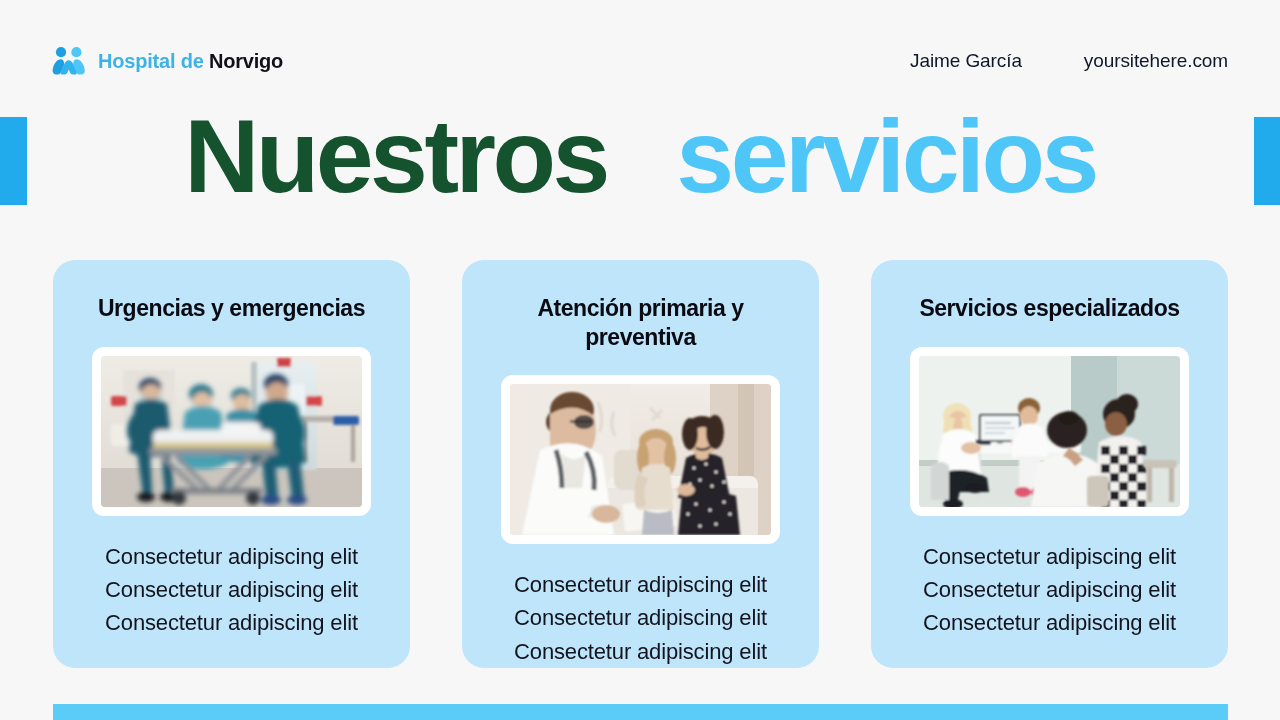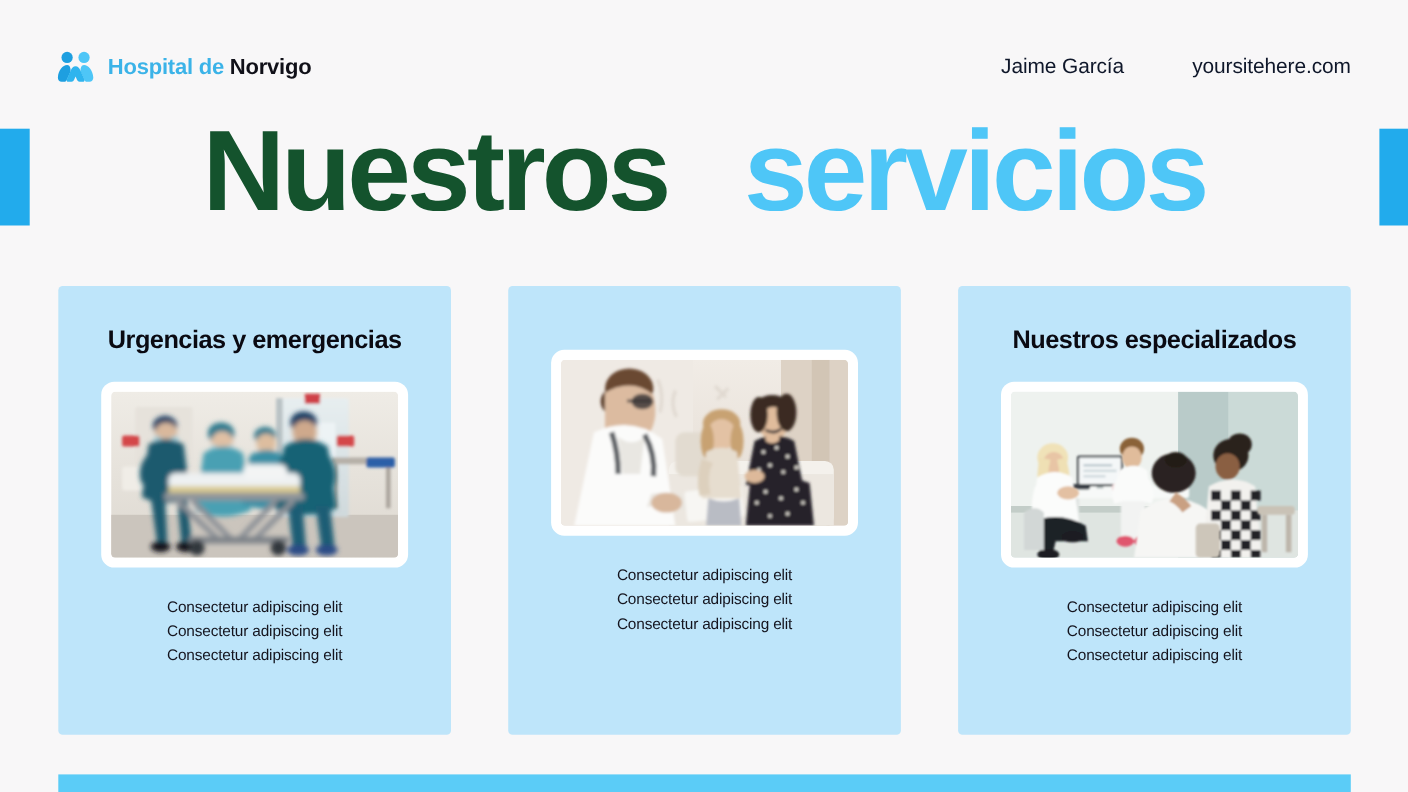--- a/index.html
+++ b/index.html
@@ -67,21 +67,21 @@
 
   
   .cards {
     position:absolute; top:260px; left:53px;
     width:1175px; height:408px;
     display:flex; justify-content:space-between;
   }
   .card {
     width:357px; height:408px;
     background:#BEE5FA;
-    border-radius:4px;
+    border-radius:22px;
     display:flex; flex-direction:column; align-items:center;
     padding:34px 18px 0 18px;
   }
   .card-title {
     font-size:23px; font-weight:800;
     color:#0a0a12; text-align:center;
     line-height:1.24; letter-spacing:-0.45px;
     max-width:300px;
   }
 
@@ -99,21 +99,21 @@
     position:relative;
   }
   .photo svg { display:block; width:100%; height:100%; }
 
   .card-list {
     margin-top:26px;
     display:flex; flex-direction:column; align-items:center;
     gap:3px;
   }
   .card-list-item {
-    font-size:14px; color:#14141e;
+    font-size:22px; color:#14141e;
     letter-spacing:-0.15px; line-height:1.38;
     white-space:nowrap;
   }
 
   
   .bottom-bar {
     position:absolute; left:53px; top:704px;
     width:1175px; height:16px;
     background:#5BCCF7;
   }
@@ -237,20 +237,21 @@
       </div>
 
       <div class="card-list">
         <div class="card-list-item">Consectetur adipiscing elit</div>
         <div class="card-list-item">Consectetur adipiscing elit</div>
         <div class="card-list-item">Consectetur adipiscing elit</div>
       </div>
     </div>
 
     <div class="card">
+      <div class="card-title">Atención primaria y preventiva</div>
 
       <div class="photo-frame">
         <div class="photo">
           <svg viewBox="0 0 261 151" preserveAspectRatio="xMidYMid slice">
             <defs>
               <linearGradient id="fc-bg" x1="0" y1="0" x2="0" y2="1">
                 <stop offset="0" stop-color="#f1ece6"></stop>
                   <stop offset="1" stop-color="#e3dbd2"></stop>
               </linearGradient>
               <filter id="fblur">
@@ -326,21 +327,21 @@
       </div>
 
       <div class="card-list">
         <div class="card-list-item">Consectetur adipiscing elit</div>
         <div class="card-list-item">Consectetur adipiscing elit</div>
         <div class="card-list-item">Consectetur adipiscing elit</div>
       </div>
     </div>
 
     <div class="card">
-      <div class="card-title">Nuestros especializados</div>
+      <div class="card-title">Servicios especializados</div>
 
       <div class="photo-frame">
         <div class="photo">
           <svg viewBox="0 0 261 151" preserveAspectRatio="xMidYMid slice">
             <defs>
               <linearGradient id="sp-wall" x1="0" y1="0" x2="0" y2="1">
                 <stop offset="0" stop-color="#e4ecea"></stop>
                   <stop offset="1" stop-color="#cfdcda"></stop>
               </linearGradient>
               <filter id="sblur">

